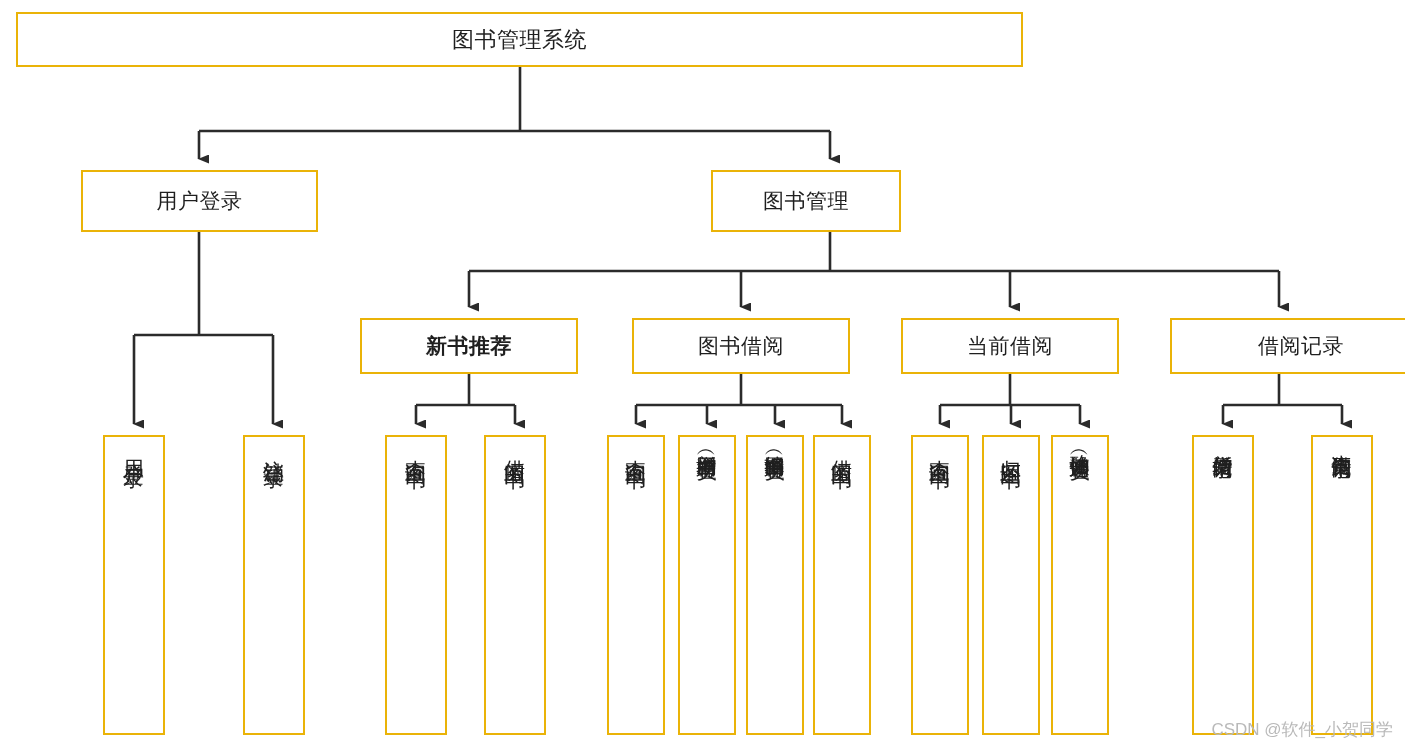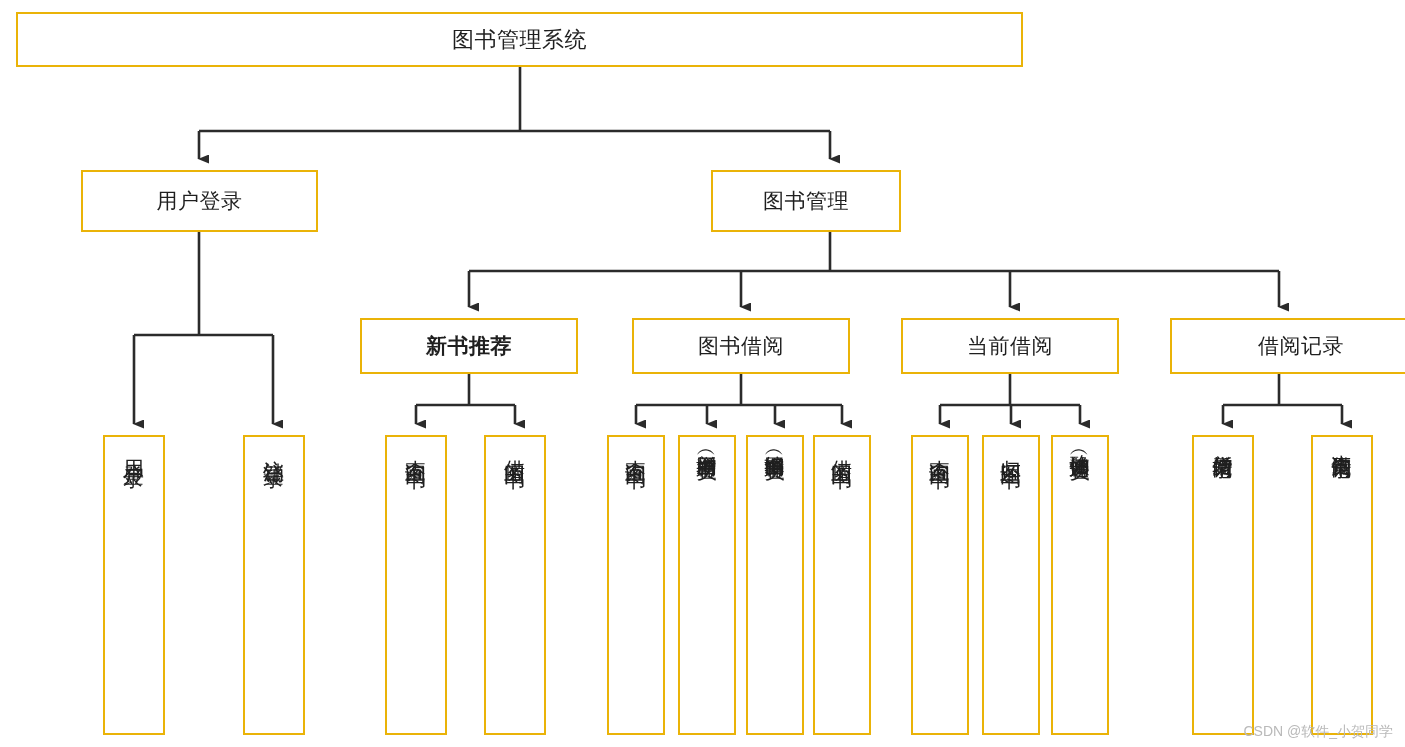--- a/index.html
+++ b/index.html
@@ -64,21 +64,21 @@
     padding-top:2px;
   }
   .node.leaf.tall-text .label{
     font-size:20px;
     letter-spacing:1px;
   }
   #watermark{
     position:absolute;
     right:12px;
     bottom:6px;
-    font-size:14px;
+    font-size:17px;
     color:#b9b9b9;
     z-index:5;
     white-space:nowrap;
     font-family:"Liberation Sans","DejaVu Sans",sans-serif;
   }
 </style>
 </head>
 <body>
 
 <div id="canvas">

